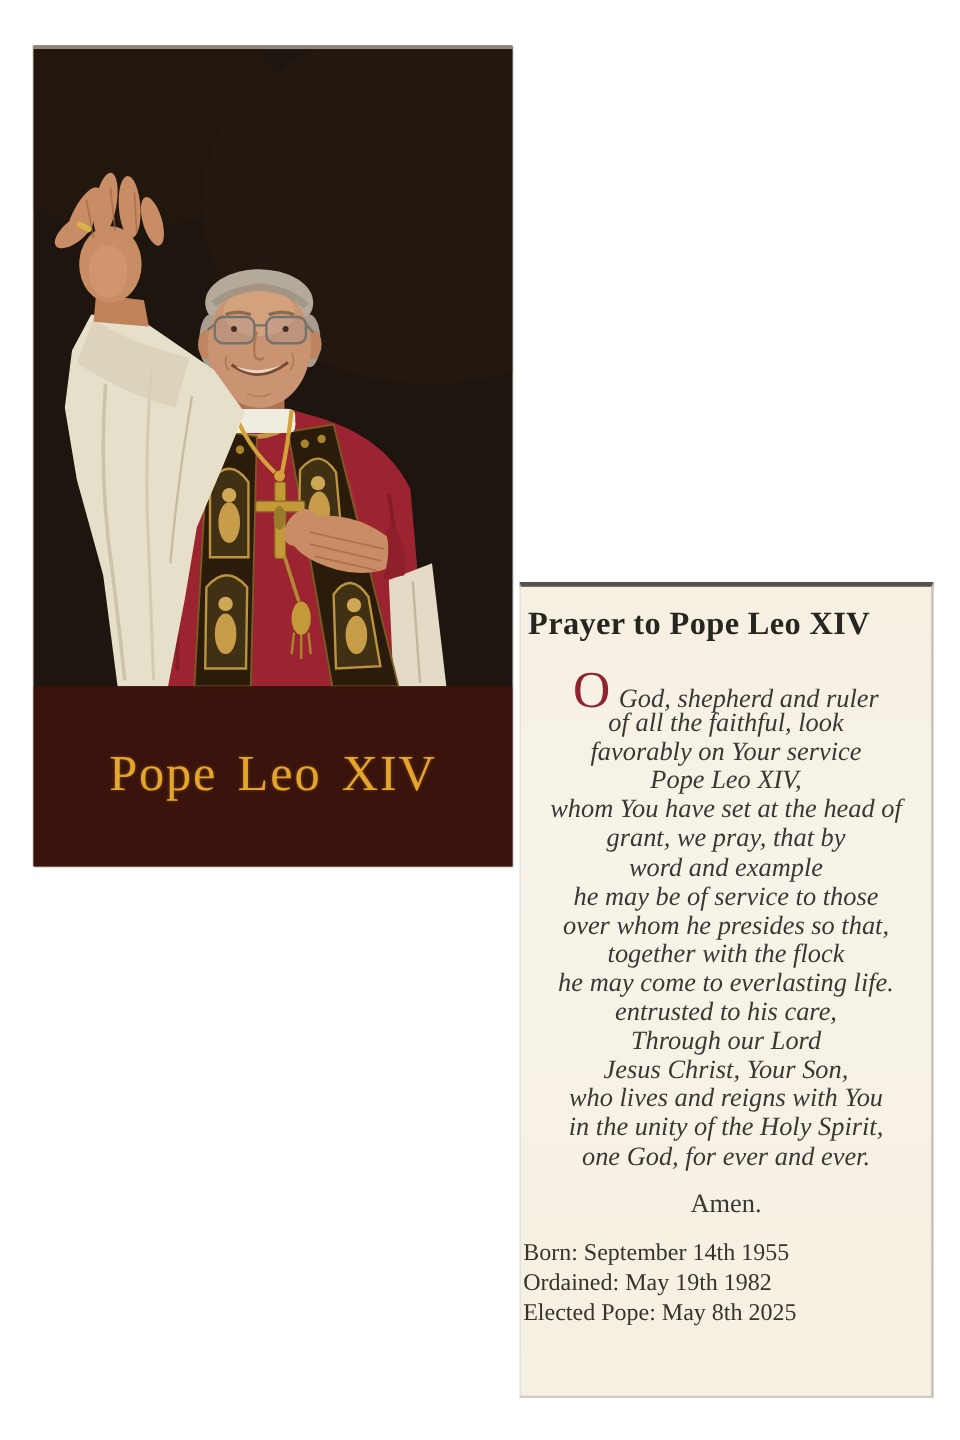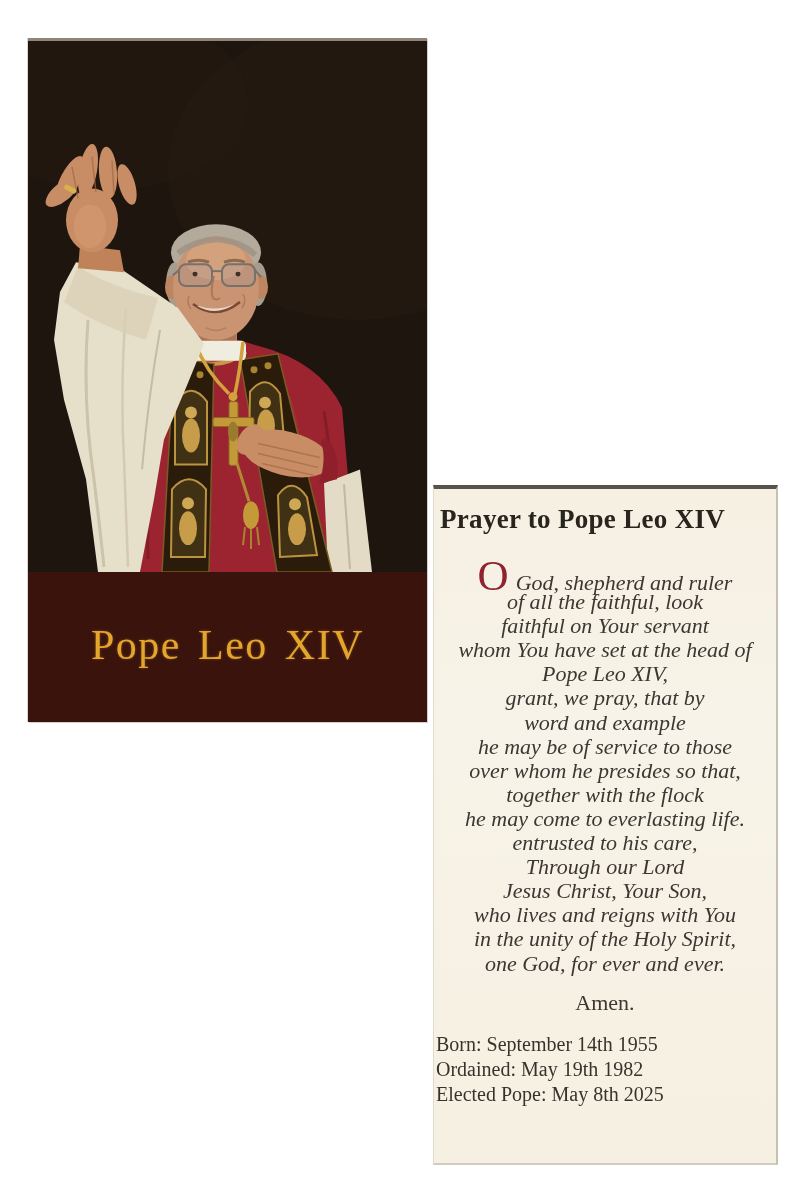--- a/index.html
+++ b/index.html
@@ -194,23 +194,23 @@
   <div class="prayer-card">
     <div class="prayer-title">Prayer to Pope Leo XIV</div>
 
     <div class="prayer-opening">
       <span class="dropcap">O</span>
       <span>God, shepherd and ruler</span>
     </div>
 
     <div class="prayer-lines">
         <div>of all the faithful, look</div>
-        <div>faithful on Your servant</div>
+        <div>favorably on Your service</div>
+        <div>Pope Leo XIV,</div>
         <div>whom You have set at the head of</div>
-        <div>Pope Leo XIV,</div>
         <div>grant, we pray, that by</div>
         <div>word and example</div>
         <div>he may be of service to those</div>
         <div>over whom he presides so that,</div>
         <div>together with the flock</div>
         <div>he may come to everlasting life.</div>
         <div>entrusted to his care,</div>
         <div>Through our Lord</div>
         <div>Jesus Christ, Your Son,</div>
         <div>who lives and reigns with You</div>

